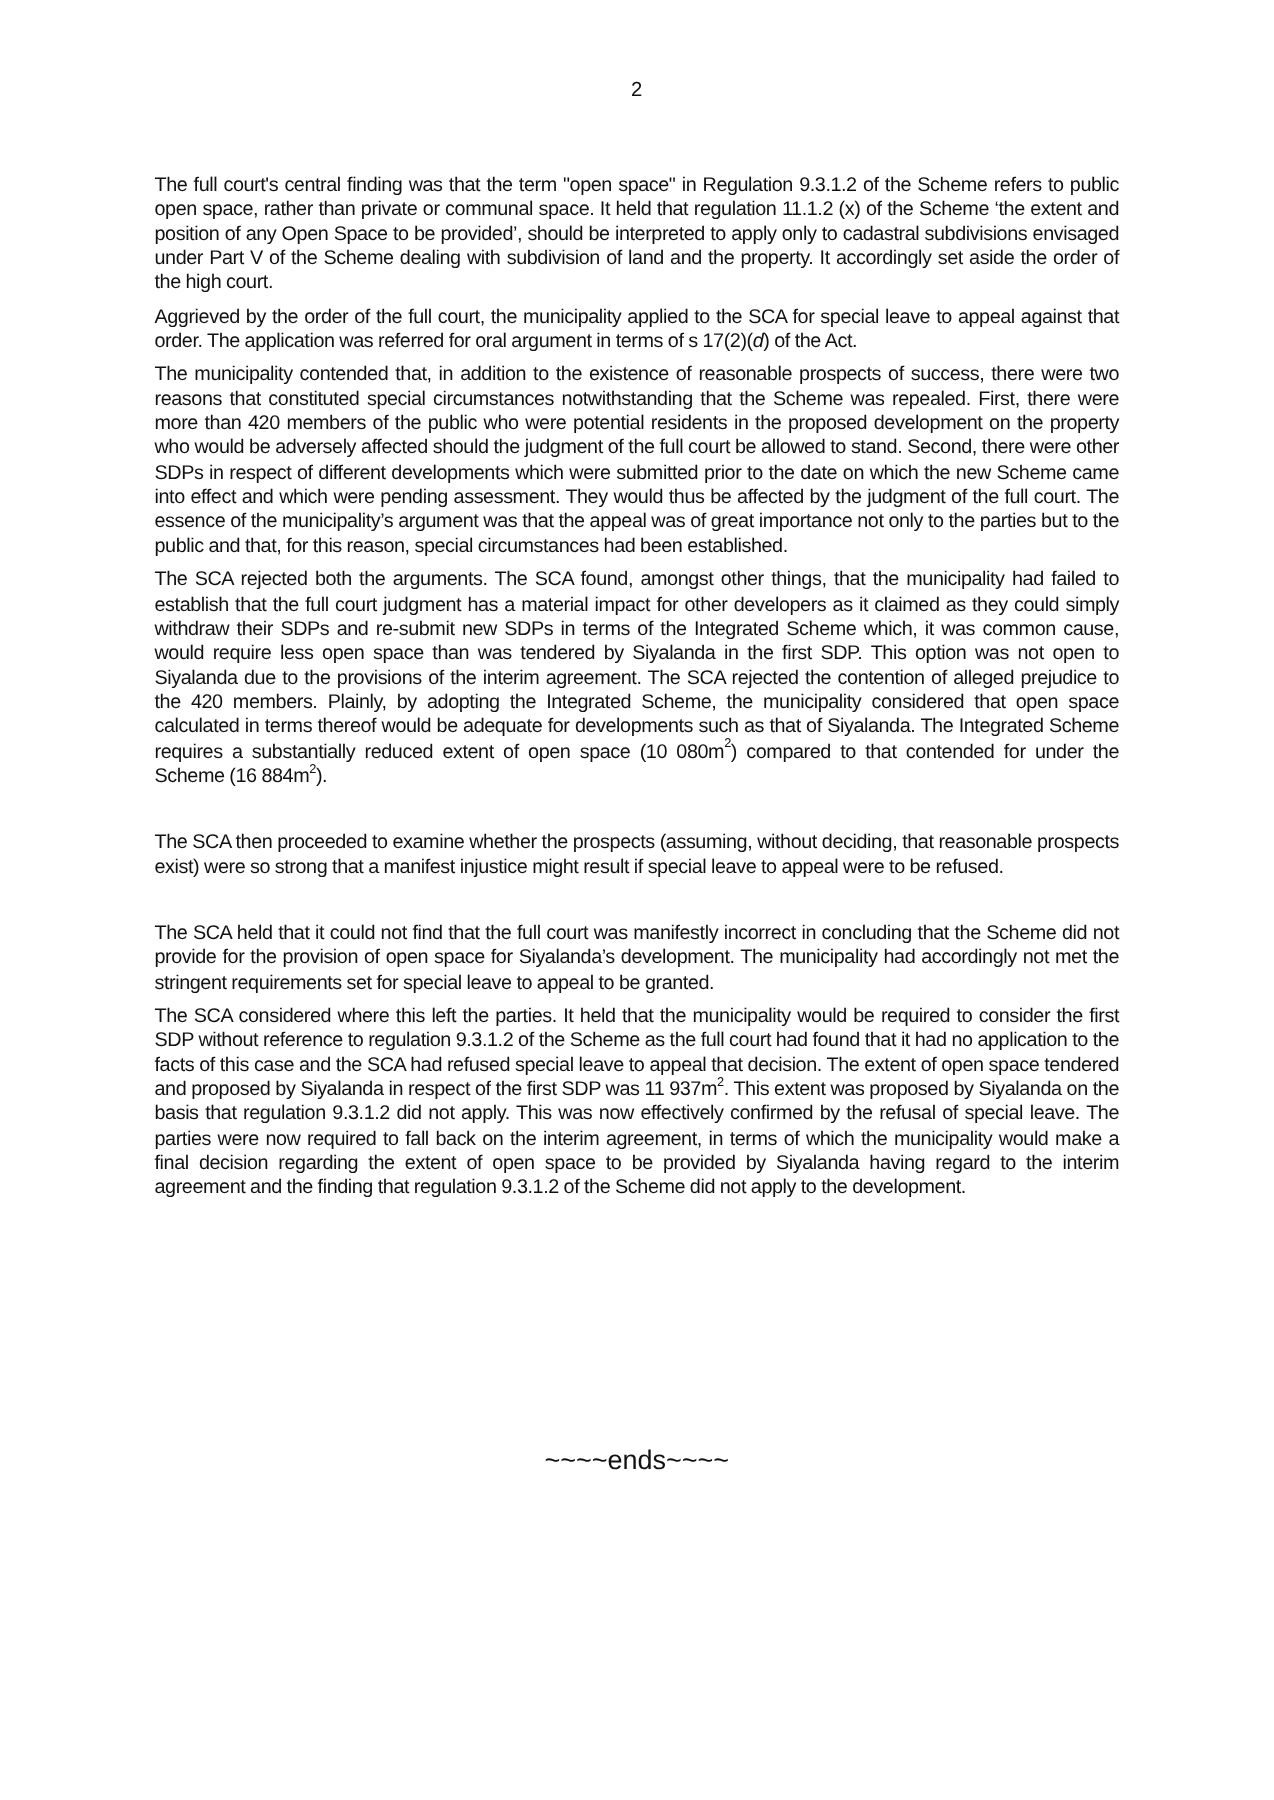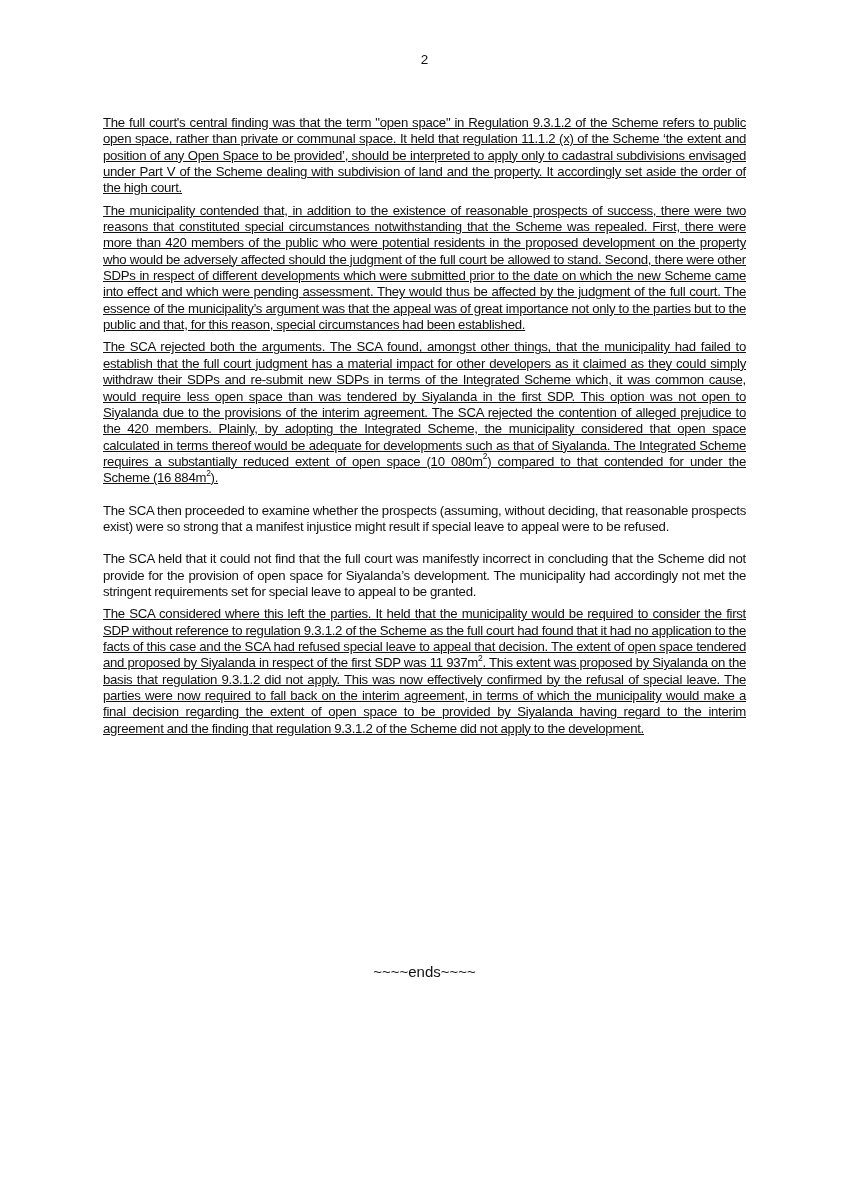--- a/index.html
+++ b/index.html
@@ -31,48 +31,49 @@
       width: 643px;
     }
     .para {
       margin: 0;
       font-size: 13.2px;
       line-height: 16.35px;
       text-align: justify;
       letter-spacing: -0.28px;
       word-spacing: -0.2px;
     }
-    .gap-s { margin-top: 6px; text-decoration: underline; }
-    .gap-l { margin-top: 16px; }
+    .gap-s { margin-top: 6px; }
+    .gap-l { margin-top: 28px; }
     sup {
       font-size: 8.5px;
       line-height: 0;
       vertical-align: super;
       position: relative;
       top: -1px;
     }
     .ends {
       position: absolute;
       top: 963px;
       left: 0;
       width: 849px;
       text-align: center;
-      font-size: 15px;
+      font-size: 18px;
     }
   </style>
 </head>
 <body>
 
 <div class="page-number">2</div>
 
 <div class="content">
 
 
   <p class="para gap-s">The full court's central finding was that the term "open space" in Regulation 9.3.1.2 of the Scheme refers to public open space, rather than private or communal space. It held that regulation 11.1.2 (x) of the Scheme ‘the extent and position of any Open Space to be provided’, should be interpreted to apply only to cadastral subdivisions envisaged under Part V of the Scheme dealing with subdivision of land and the property. It accordingly set aside the order of the high court.</p>
 
+  <p class="para gap-s"><span>Aggrieved by the order of the full court, the municipality applied to the SCA for special leave to appeal against that order.  The application was referred for oral argument in terms of s 17(2)(</span><em>d</em><span>) of the Act.</span></p>
 
   <p class="para gap-s">The municipality contended that, in addition to the existence of reasonable prospects of success, there were two reasons that constituted special circumstances notwithstanding that the Scheme was repealed. First, there were more than 420 members of the public who were potential residents in the proposed development on the property who would be adversely affected should the judgment of the full court be allowed to stand. Second, there were other SDPs in respect of different developments which were submitted prior to the date on which the new Scheme came into effect and which were pending assessment. They would thus be affected by the judgment of the full court. The essence of the municipality’s argument was that the appeal was of great importance not only to the parties but to the public and that, for this reason, special circumstances had been established.</p>
 
   <p class="para gap-s"><span>The SCA rejected both the arguments. The SCA found, amongst other things, that the municipality had failed to establish that the full court judgment has a material impact for other developers as it claimed as they could simply withdraw their SDPs and re-submit new SDPs in terms of the Integrated Scheme which, it was common cause, would require less open space than was tendered by Siyalanda in the first SDP. This option was not open to Siyalanda due to the provisions of the interim agreement. The SCA rejected the contention of alleged prejudice to the 420 members. Plainly, by adopting the Integrated Scheme, the municipality considered that open space calculated in terms thereof would be adequate for developments such as that of Siyalanda. The Integrated Scheme requires a substantially reduced extent of open space (10&nbsp;080m</span><sup>2</sup><span>) compared to that contended for under the Scheme (16&nbsp;884m</span><sup>2</sup><span>).</span></p>
 
   <p class="para gap-l">The SCA then proceeded to examine whether the prospects (assuming, without deciding, that reasonable prospects exist) were so strong that a manifest injustice might result if special leave to appeal were to be refused.</p>
 
   <p class="para gap-l">The SCA held that it could not find that the full court was manifestly incorrect in concluding that the Scheme did not provide for the provision of open space for Siyalanda’s development. The municipality had accordingly not met the stringent requirements set for special leave to appeal to be granted.</p>
 
   <p class="para gap-s"><span>The SCA considered where this left the parties. It held that the municipality would be required to consider the first SDP without reference to regulation 9.3.1.2 of the Scheme as the full court had found that it had no application to the facts of this case and the SCA had refused special leave to appeal that decision. The extent of open space tendered and proposed by Siyalanda in respect of the first SDP was 11&nbsp;937m</span><sup>2</sup><span>. This extent was proposed by Siyalanda on the basis that regulation 9.3.1.2 did not apply. This was now effectively confirmed by the refusal of special leave.  The parties were now required to fall back on the interim agreement, in terms of which the municipality would make a final decision regarding the extent of open space to be provided by Siyalanda having regard to the interim agreement and the finding that regulation 9.3.1.2 of the Scheme did not apply to the development.</span></p>

